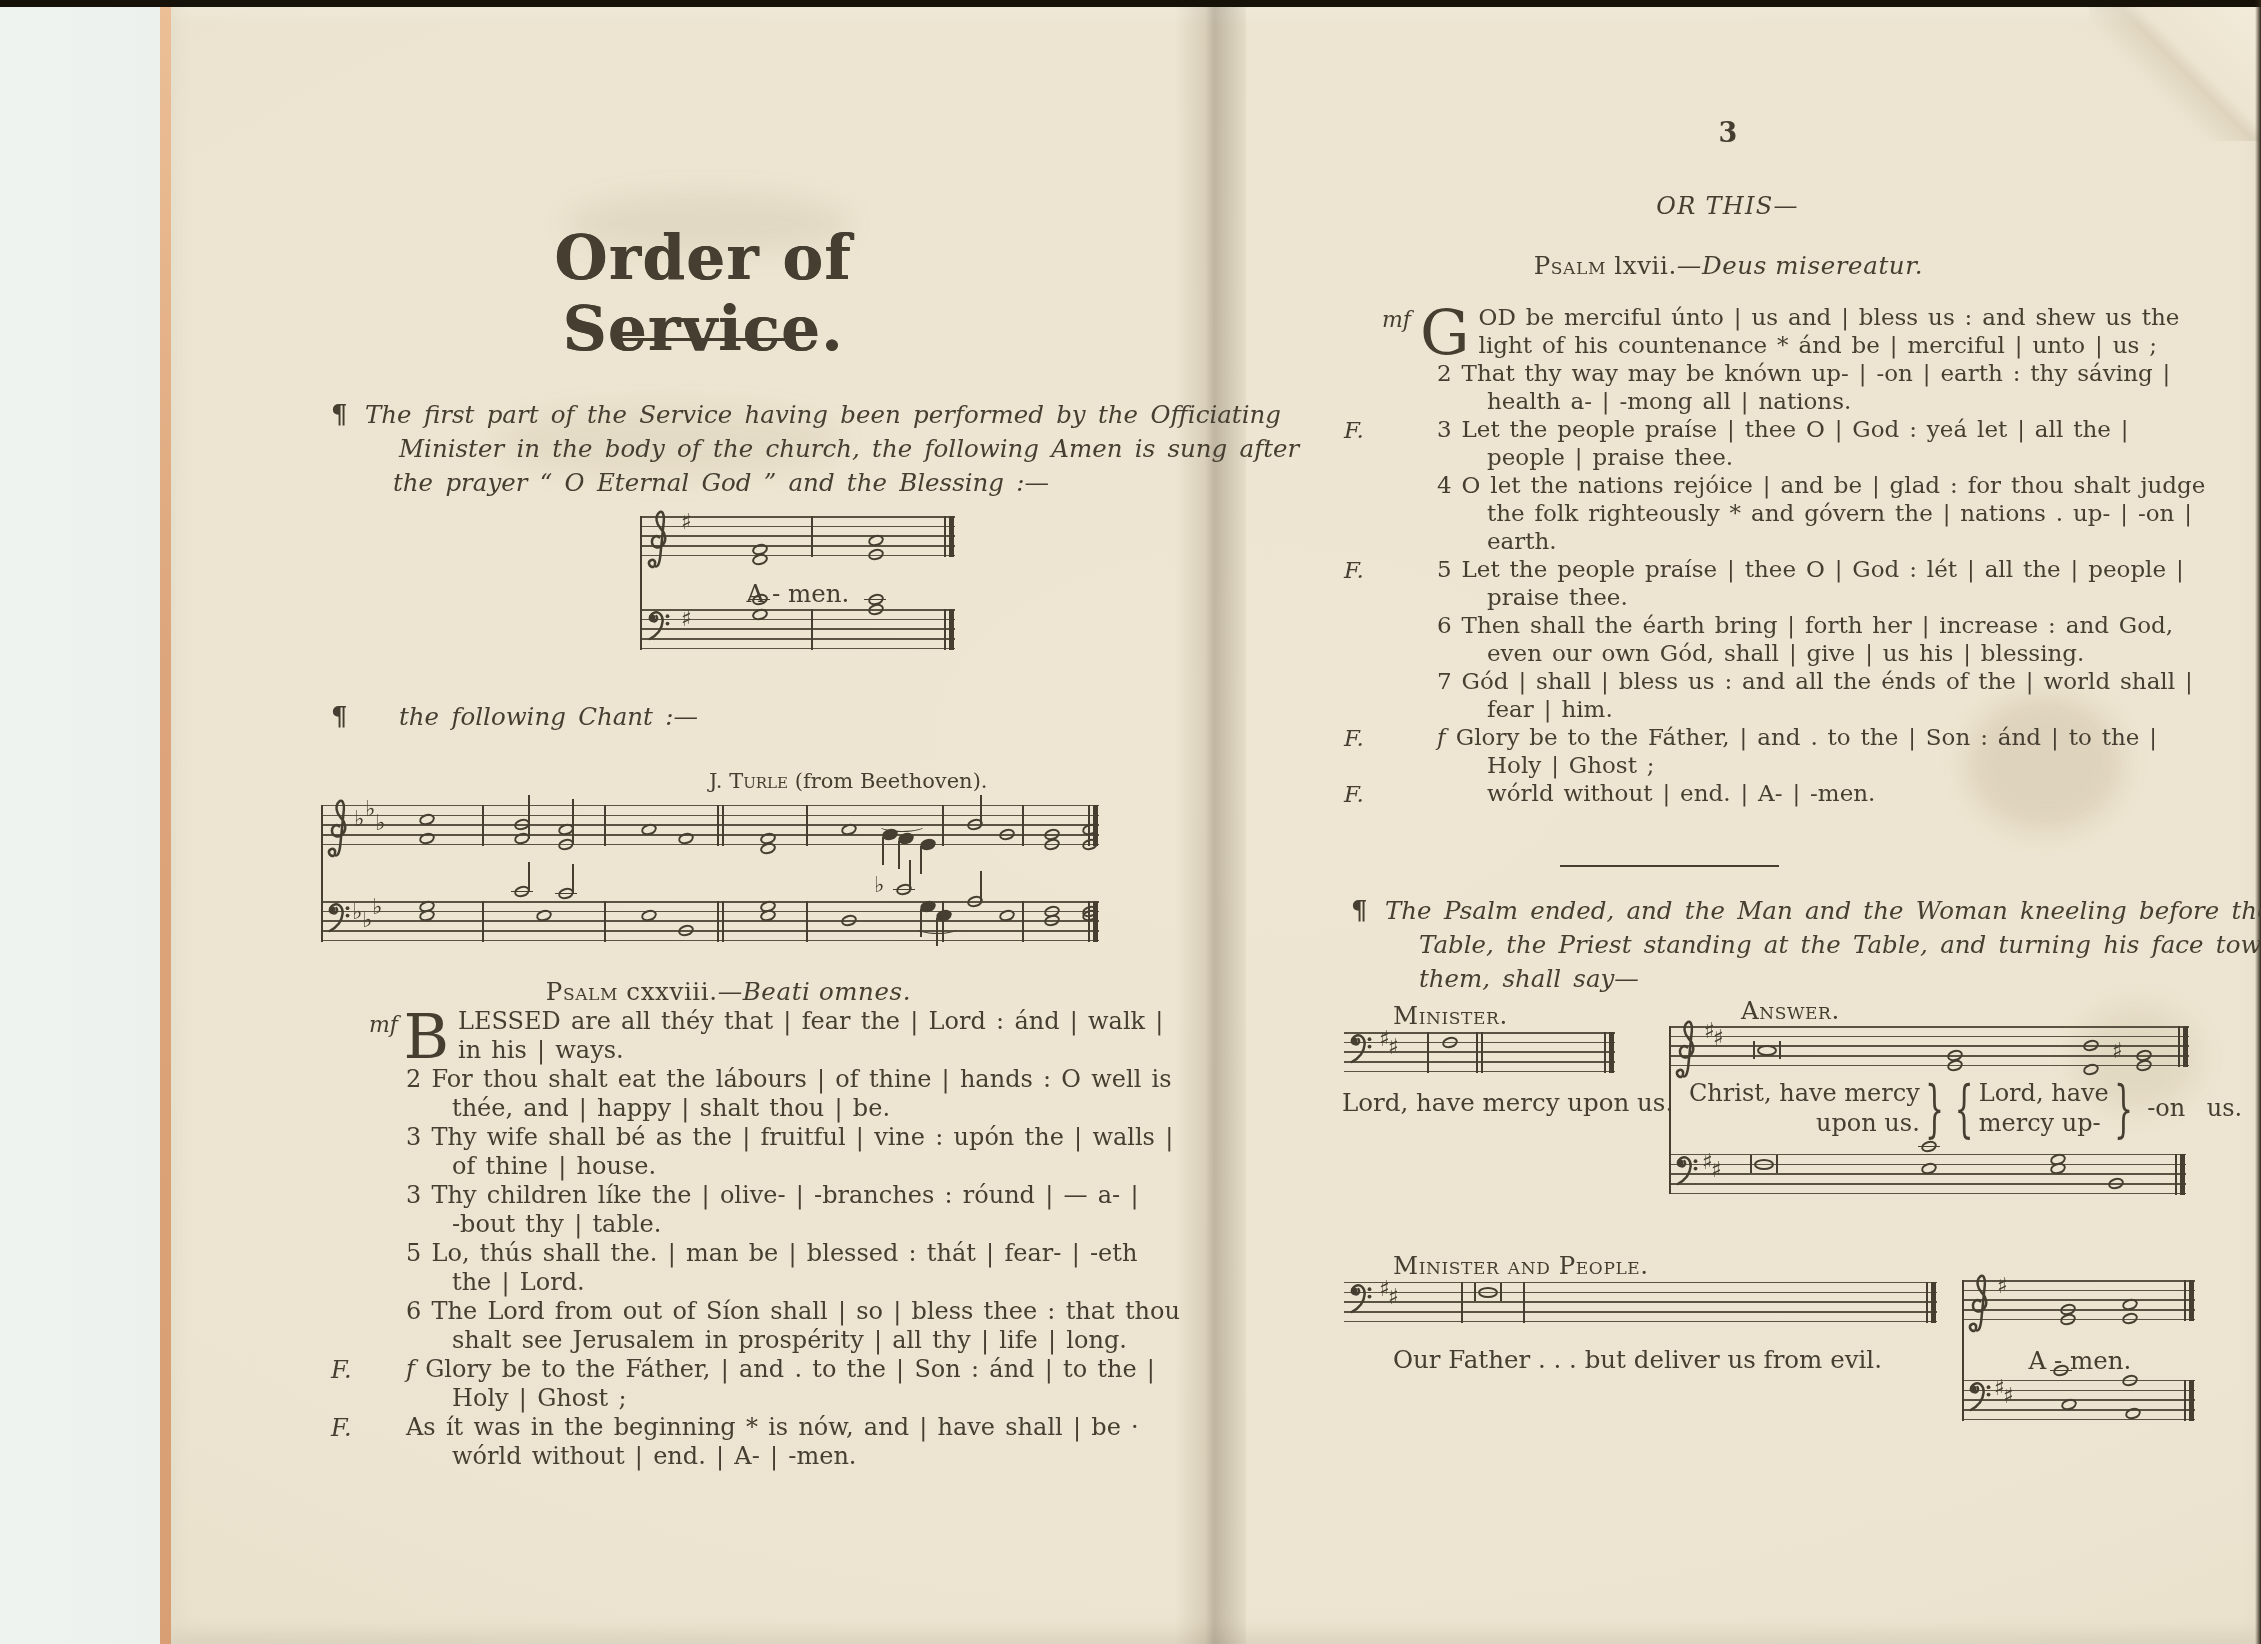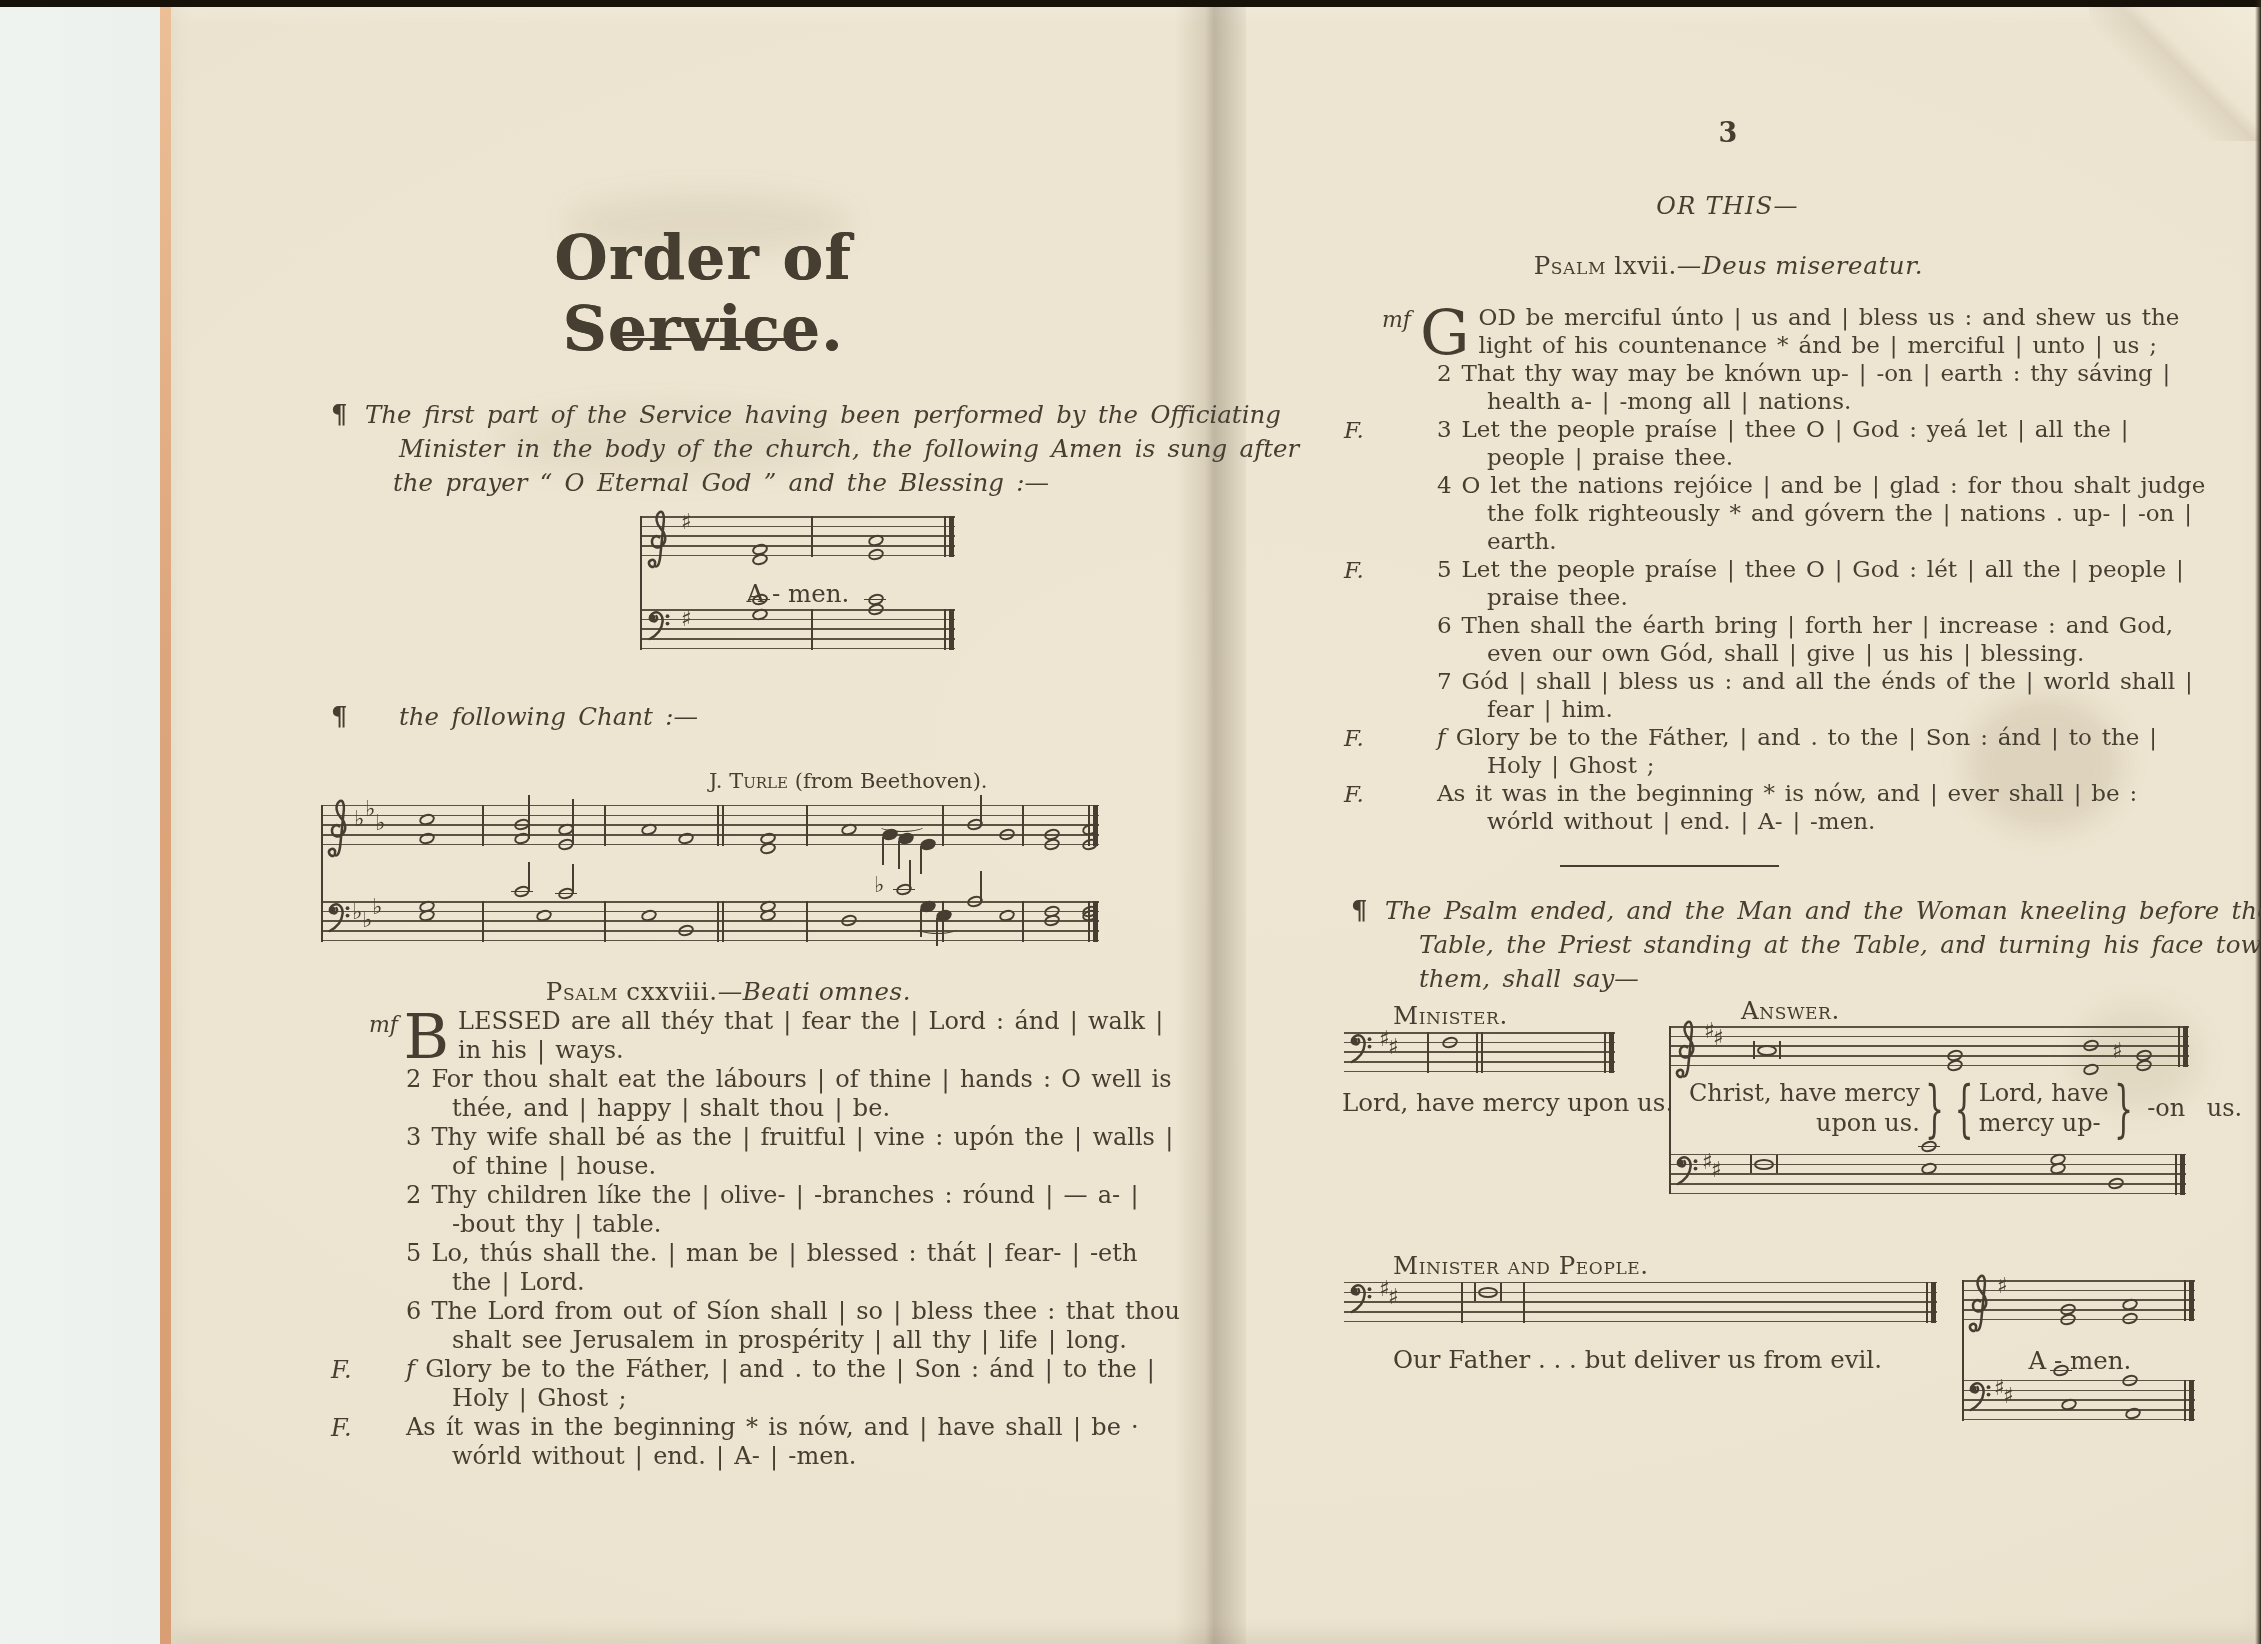--- a/index.html
+++ b/index.html
@@ -141,21 +141,21 @@
     </div>
     <div class="verse">
       <div class="vline">2 For thou shalt eat the lábours | of thine | hands : O well is</div>
       <div class="vline cont">thée, and | happy | shalt thou | be.</div>
     </div>
     <div class="verse">
       <div class="vline">3 Thy wife shall bé as the | fruitful | vine : upón the | walls |</div>
       <div class="vline cont">of thine | house.</div>
     </div>
     <div class="verse">
-      <div class="vline">2 Thy children líke the | olive- | -branches : róund | — a- |</div>
+      <div class="vline">3 Thy children líke the | olive- | -branches : róund | — a- |</div>
       <div class="vline cont">-bout thy | table.</div>
     </div>
     <div class="verse">
       <div class="vline">5 Lo, thús shall the. | man be | blessed : thát | fear- | -eth</div>
       <div class="vline cont">the | Lord.</div>
     </div>
     <div class="verse">
       <div class="vline">6 The Lord from out of Síon shall | so | bless thee : that thou</div>
       <div class="vline cont">shalt see Jerusalem in prospérity | all thy | life | long.</div>
     </div>
@@ -212,21 +212,20 @@
       <div class="vline">7 Gód | shall | bless us : and all the énds of the | world shall |</div>
       <div class="vline cont">fear | him.</div>
     </div>
     <div class="verse">
       <span class="flabel">F.</span>
       <div class="vline"><span class="dyn-in">f</span>Glory be to the Fáther, | and . to the | Son : ánd | to the |</div>
       <div class="vline cont">Holy | Ghost ;</div>
     </div>
     <div class="verse">
       <span class="flabel">F.</span>
-      <div class="vline">As it was in the beginning * is nów, and | ever shall | be :</div>
       <div class="vline cont">wórld without | end. | A- | -men.</div>
     </div>
   </div>
 
 <div class="abs rule" style="left:1560px;top:865px;width:219px;height:2.3px;"></div>
 
 <div class="abs rubric" style="left:1385px;top:894px;width:819px;">
   <span class="pilcrow">¶</span>
   <div class="rline">The Psalm ended, and the Man and the Woman kneeling before the Lord’s</div>
   <div class="rline ind">Table, the Priest standing at the Table, and turning his face towards</div>

